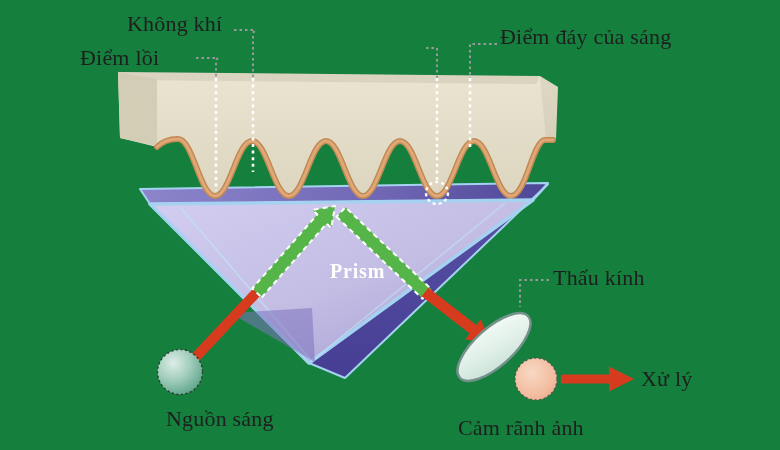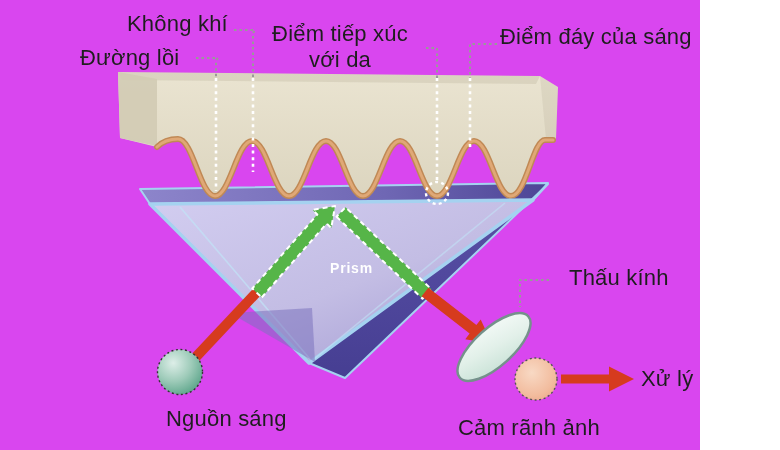--- a/index.html
+++ b/index.html
@@ -1,21 +1,21 @@
 <!DOCTYPE html>
 <html><head>
 <meta charset="utf-8">
 <style>
   html,body{margin:0;padding:0;background:#fff;}
-  .canvas{position:relative;width:700px;height:450px;background:#d946ef;overflow:hidden;
-          font-family:Liberation Sans, sans-serif;}
+  .canvas{position:relative;width:780px;height:450px;background:#15803d;overflow:hidden;
+          font-family:Liberation Serif, serif;}
   .canvas svg{position:absolute;left:0;top:0;}
   .lbl{position:absolute;color:#1e1e1e;font-size:22px;letter-spacing:.2px;line-height:1.18;white-space:nowrap;}
   .lbl.center{text-align:center;white-space:normal;}
-  .prism-lbl{position:absolute;color:#ffffff;font-weight:bold;font-size:14px;letter-spacing:.8px;}
+  .prism-lbl{position:absolute;color:#ffffff;font-weight:bold;font-size:20px;letter-spacing:.8px;}
 </style>
 </head>
 <body>
 
 <div class="canvas">
 
 <svg width="780" height="450" viewBox="0 0 780 450">
   <defs>
     <linearGradient id="skinGrad" x1="0" y1="0" x2="0" y2="1">
       <stop offset="0" stop-color="#eae4d1"></stop>
@@ -113,25 +113,21 @@
   <g stroke="#ffffff" stroke-width="2.6" stroke-dasharray="3 3.6" fill="none">
     <line x1="216" y1="78" x2="216" y2="191"></line>
     <line x1="253" y1="78" x2="253" y2="172"></line>
     <line x1="437" y1="78" x2="437" y2="180"></line>
     <line x1="470" y1="78" x2="470" y2="147"></line>
   </g>
   <circle cx="437" cy="193" r="11" fill="none" stroke="#ffffff" stroke-width="2.4" stroke-dasharray="3 3.2"></circle>
 </svg>
 
 <div class="lbl" style="left:127px;top:11px;">Không khí</div>
-<div class="lbl" style="left:80px;top:45px;">Đường lồi</div>
-<div class="lbl center" style="left:255px;top:21px;width:170px;">
-  <div>Điểm tiếp xúc</div>
-  <div>với da</div>
-</div>
+<div class="lbl" style="left:80px;top:45px;">Điểm lồi</div>
 <div class="lbl" style="left:500px;top:24px;">Điểm đáy của sáng</div>
-<div class="lbl" style="left:553px;top:265px;margin-left:16px;">Thấu kính</div>
+<div class="lbl" style="left:553px;top:265px;">Thấu kính</div>
 <div class="lbl" style="left:641px;top:366px;">Xử lý</div>
 <div class="lbl" style="left:118px;top:406px;margin-left:48px;">Nguồn sáng</div>
 <div class="lbl" style="left:458px;top:415px;">Cảm rãnh ảnh</div>
 <div class="prism-lbl" style="left:330px;top:260px;">Prism</div>
 
 </div>
 
 </body></html>

